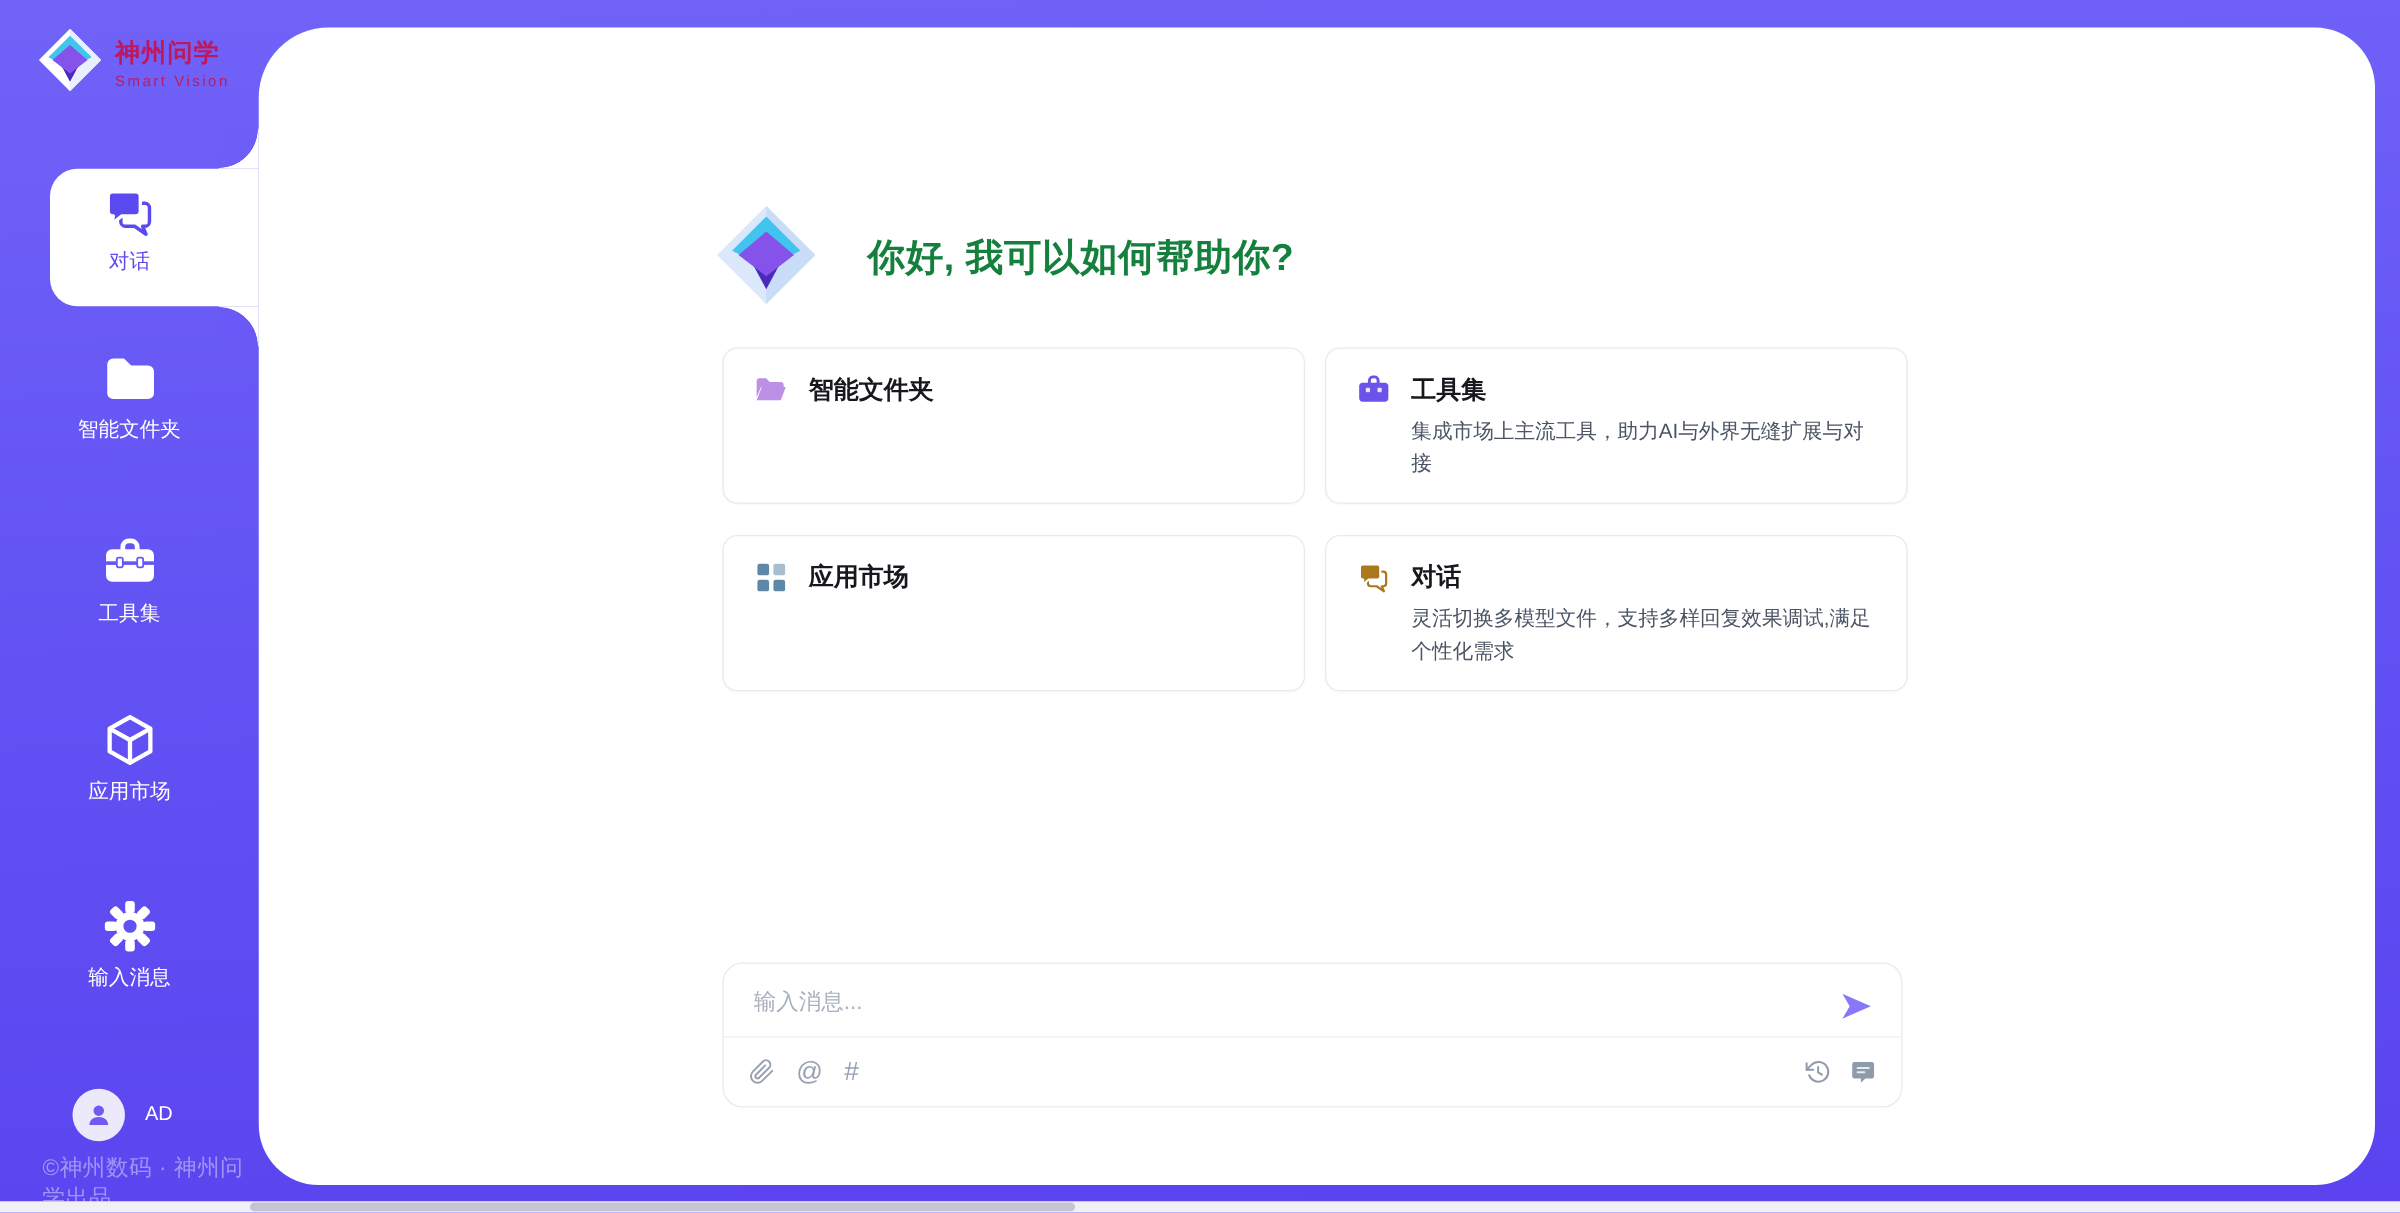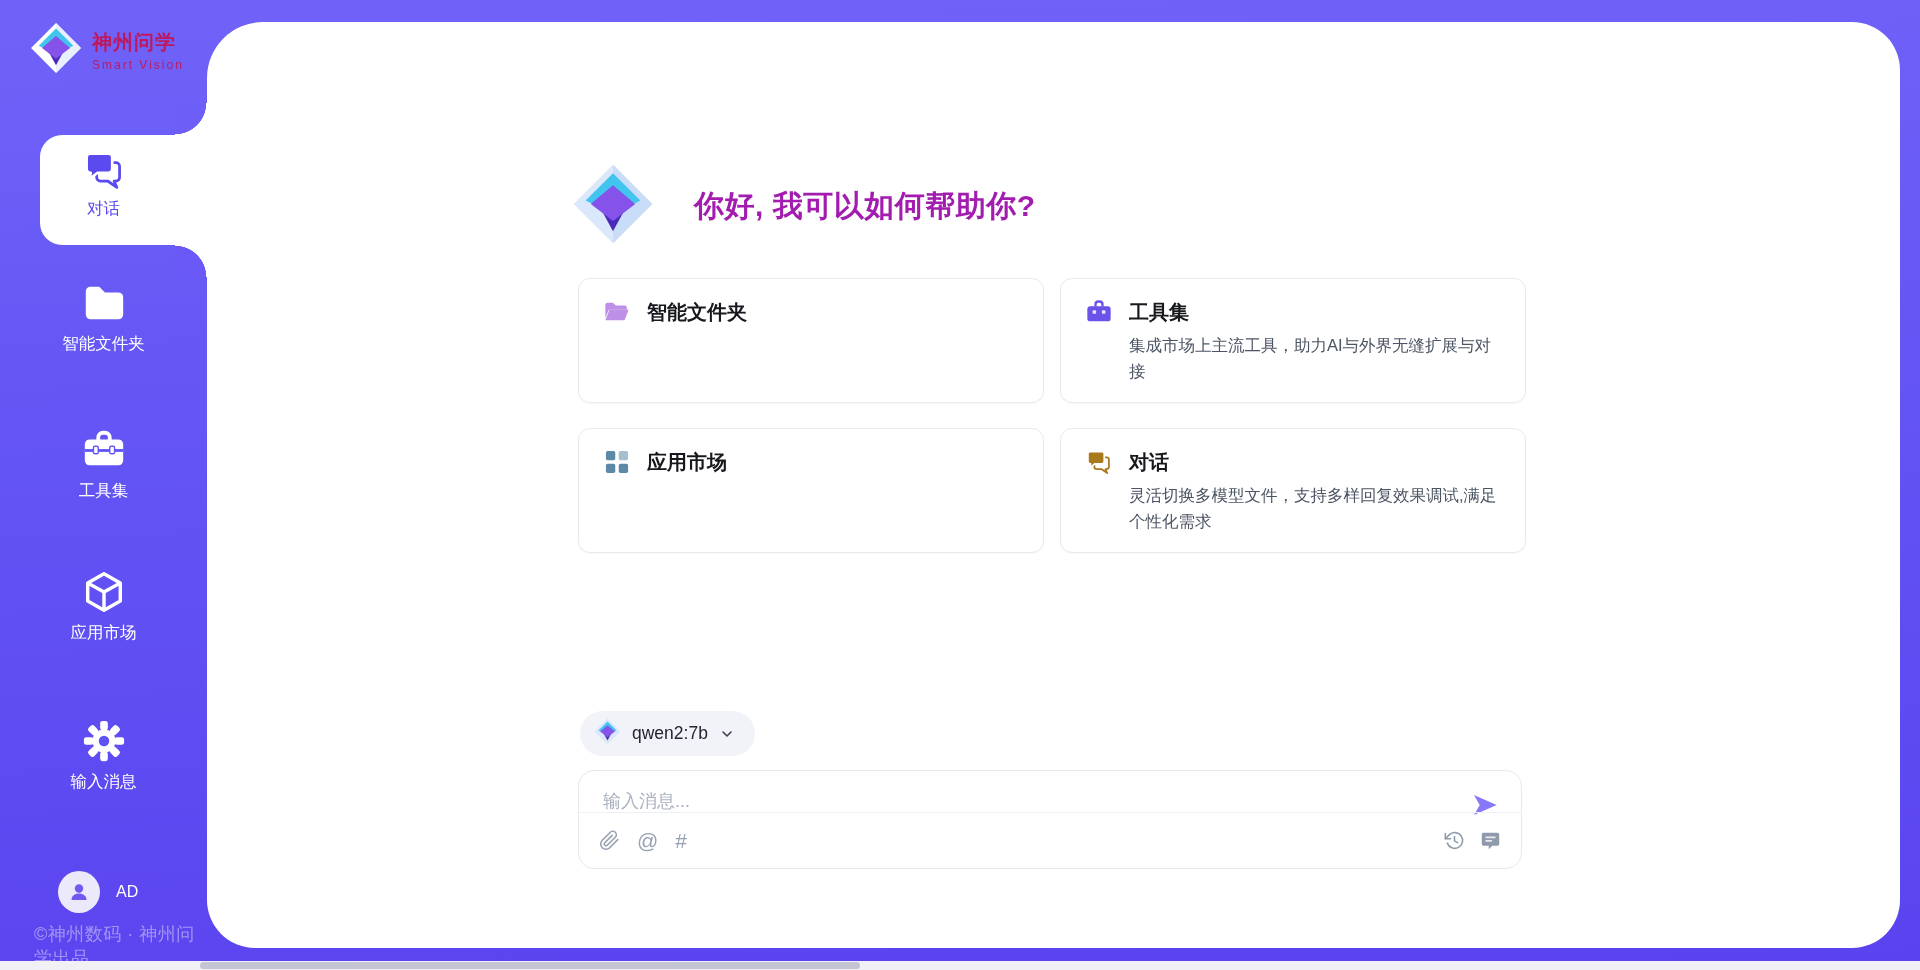--- a/index.html
+++ b/index.html
@@ -47,21 +47,21 @@
   .nav-folder { top:280px; } .nav-toolbox { top:427px; }
   .nav-cube { top:569px; } .nav-gear { top:718px; }
 
   .user-row { position:absolute; left:58px; top:871px; display:flex; align-items:center; gap:16px; cursor:pointer; }
   .avatar { width:42px; height:42px; border-radius:50%; background:#ece9fa; display:flex; align-items:center; justify-content:center; color:#6f5bf2; }
   .user-name { color:#fff; font-size:16px; }
   .side-footer { position:absolute; left:34px; top:922px; font-size:18px; color:rgba(255,255,255,.42); letter-spacing:.5px; }
 
   
   .greeting { position:absolute; left:572px; top:163px; display:flex; align-items:center; gap:40px; }
-  .greeting h1 { font-size:30px; font-weight:700; color:#a21caf; letter-spacing:.5px; }
+  .greeting h1 { font-size:30px; font-weight:700; color:#15803d; letter-spacing:.5px; }
 
   
   .cards {
     position:absolute; left:578px; top:278px; width:948px;
     display:grid; grid-template-columns:466px 466px; column-gap:16px; row-gap:25px;
   }
   .card {
     background:#fff; border:1px solid #e8eaf0; border-radius:12px;
     height:125px; padding:19px 24px; cursor:pointer;
     display:grid; grid-template-columns:30px 1fr; column-gap:14px; align-content:start;
@@ -74,21 +74,21 @@
   
   .model-pill {
     position:absolute; left:580px; top:711px; height:45px; border-radius:23px;
     background:#f2f3f8; display:flex; align-items:center; gap:11px; padding:0 20px 0 14px; cursor:pointer;
   }
   .model-pill .model-name { font-size:17.5px; color:#23262e; font-weight:500; }
   .model-pill .chev { color:#3c4250; display:flex; }
 
   
   .composer {
-    position:absolute; left:578px; top:770px; width:944px; height:99px;
+    position:absolute; left:578px; top:770px; width:944px; height:116px;
     background:#fff; border:1.5px solid #e7e9ef; border-radius:16px;
   }
   .composer textarea {
     position:absolute; left:24px; top:18px; width:840px; height:58px;
     border:none; outline:none; resize:none; font-family:inherit;
     font-size:18px; color:#2b2f38; background:transparent;
   }
   .composer textarea::placeholder { color:#a9b1bf; }
   .send-btn { position:absolute; right:22px; top:20px; width:28px; height:28px; color:#8678f8; cursor:pointer; display:flex; }
   .composer-bar {
@@ -262,36 +262,20 @@
         <svg width="28" height="28" viewBox="0 0 48 48">
           <path d="M20 16 h17 a4 4 0 0 1 4 4 v12 a4 4 0 0 1 -4 4 h-2 l3 7 -10 -7 h-8 a4 4 0 0 1 -4 -4 v-12 a4 4 0 0 1 4 -4 z" fill="none" stroke="#a9791c" stroke-width="3" stroke-linejoin="round"></path>
           <path d="M9 6 h20 a4 4 0 0 1 4 4 v13 a4 4 0 0 1 -4 4 H17 l-9 7 1.5 -7 H9 a4 4 0 0 1 -4 -4 V10 a4 4 0 0 1 4 -4 z" fill="#a9791c" stroke="#ffffff" stroke-width="3" stroke-linejoin="round"></path>
         </svg>
       </span>
       <h3>对话</h3>
       <p>灵活切换多模型文件，支持多样回复效果调试,满足个性化需求</p>
     </div>
   </div>
 
-  <div class="model-pill">
-    <span>
-      <svg width="27" height="27" viewBox="0 0 48 48">
-        <polygon points="24,1 47,24 24,47 1,24" fill="#dbe7fb"></polygon>
-        <polygon points="24,6 40,22 24,30 8,22" fill="#41c4ee"></polygon>
-        <polygon points="17,27 31,27 24,40" fill="#4a2bb9"></polygon>
-        <polygon points="24,13 37,24 24,34 11,24" fill="#8552ea"></polygon>
-      </svg>
-    </span>
-    <span class="model-name">qwen2:7b</span>
-    <span class="chev">
-      <svg width="16" height="16" viewBox="0 0 20 20">
-          <path d="M5 7.5 l5 5 5 -5" fill="none" stroke="currentColor" stroke-width="2" stroke-linecap="round" stroke-linejoin="round"></path>
-        </svg>
-    </span>
-  </div>
 
   <div class="composer">
     <textarea placeholder="输入消息..." style=""></textarea>
 
     <span class="send-btn">
       <svg width="28" height="28" viewBox="0 0 24 24">
           <path d="M2.5 3.5 L22 12 L2.5 20.5 L7.5 12 Z" fill="currentColor"></path>
         </svg>
     </span>
 

